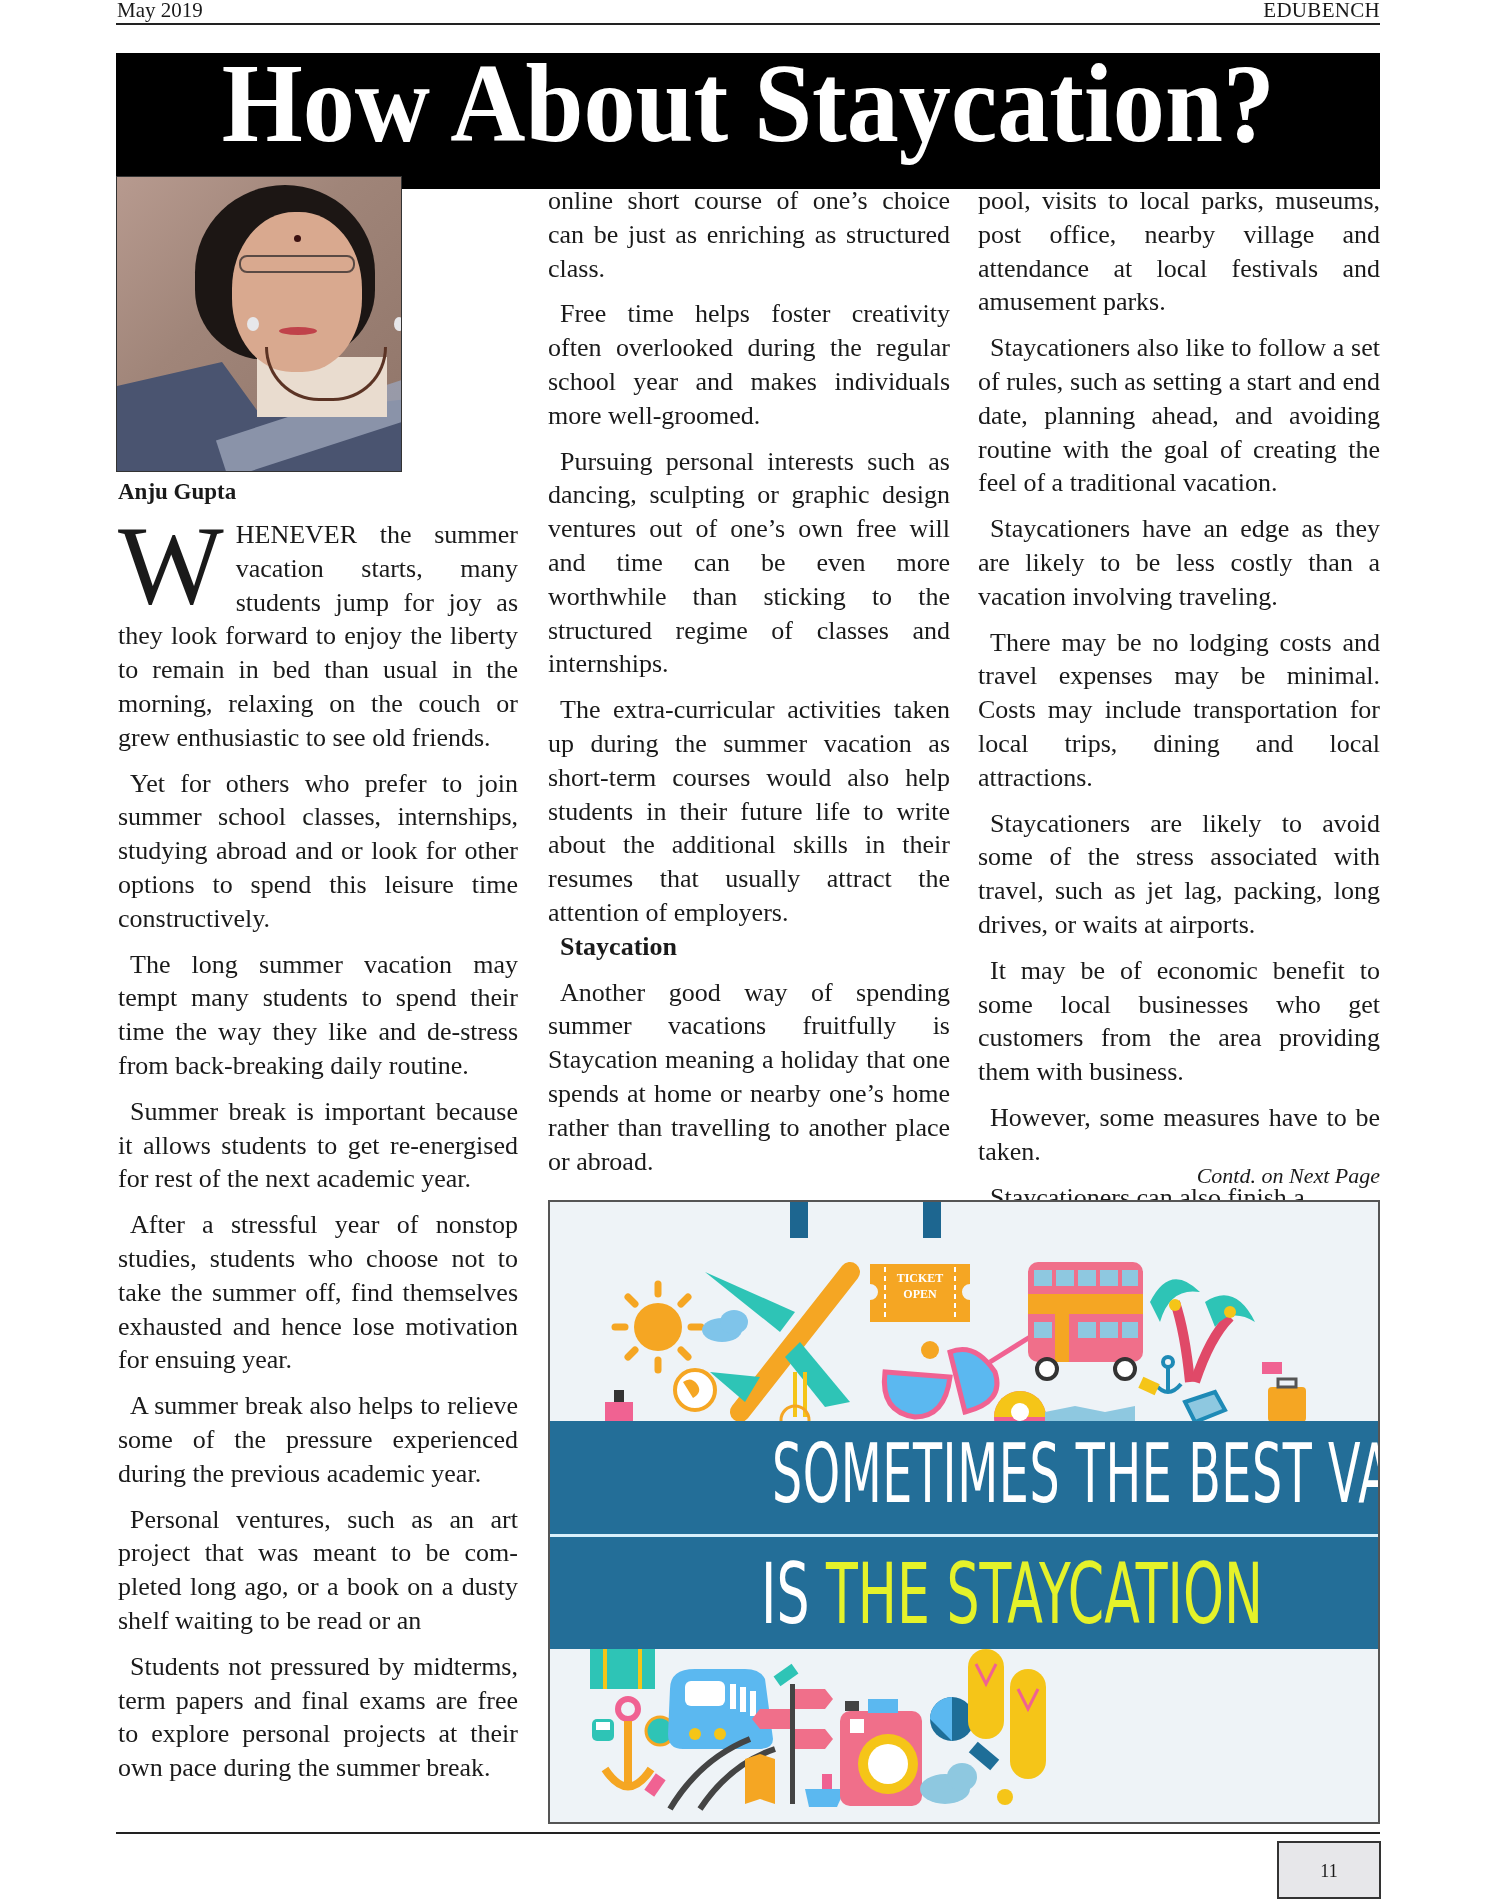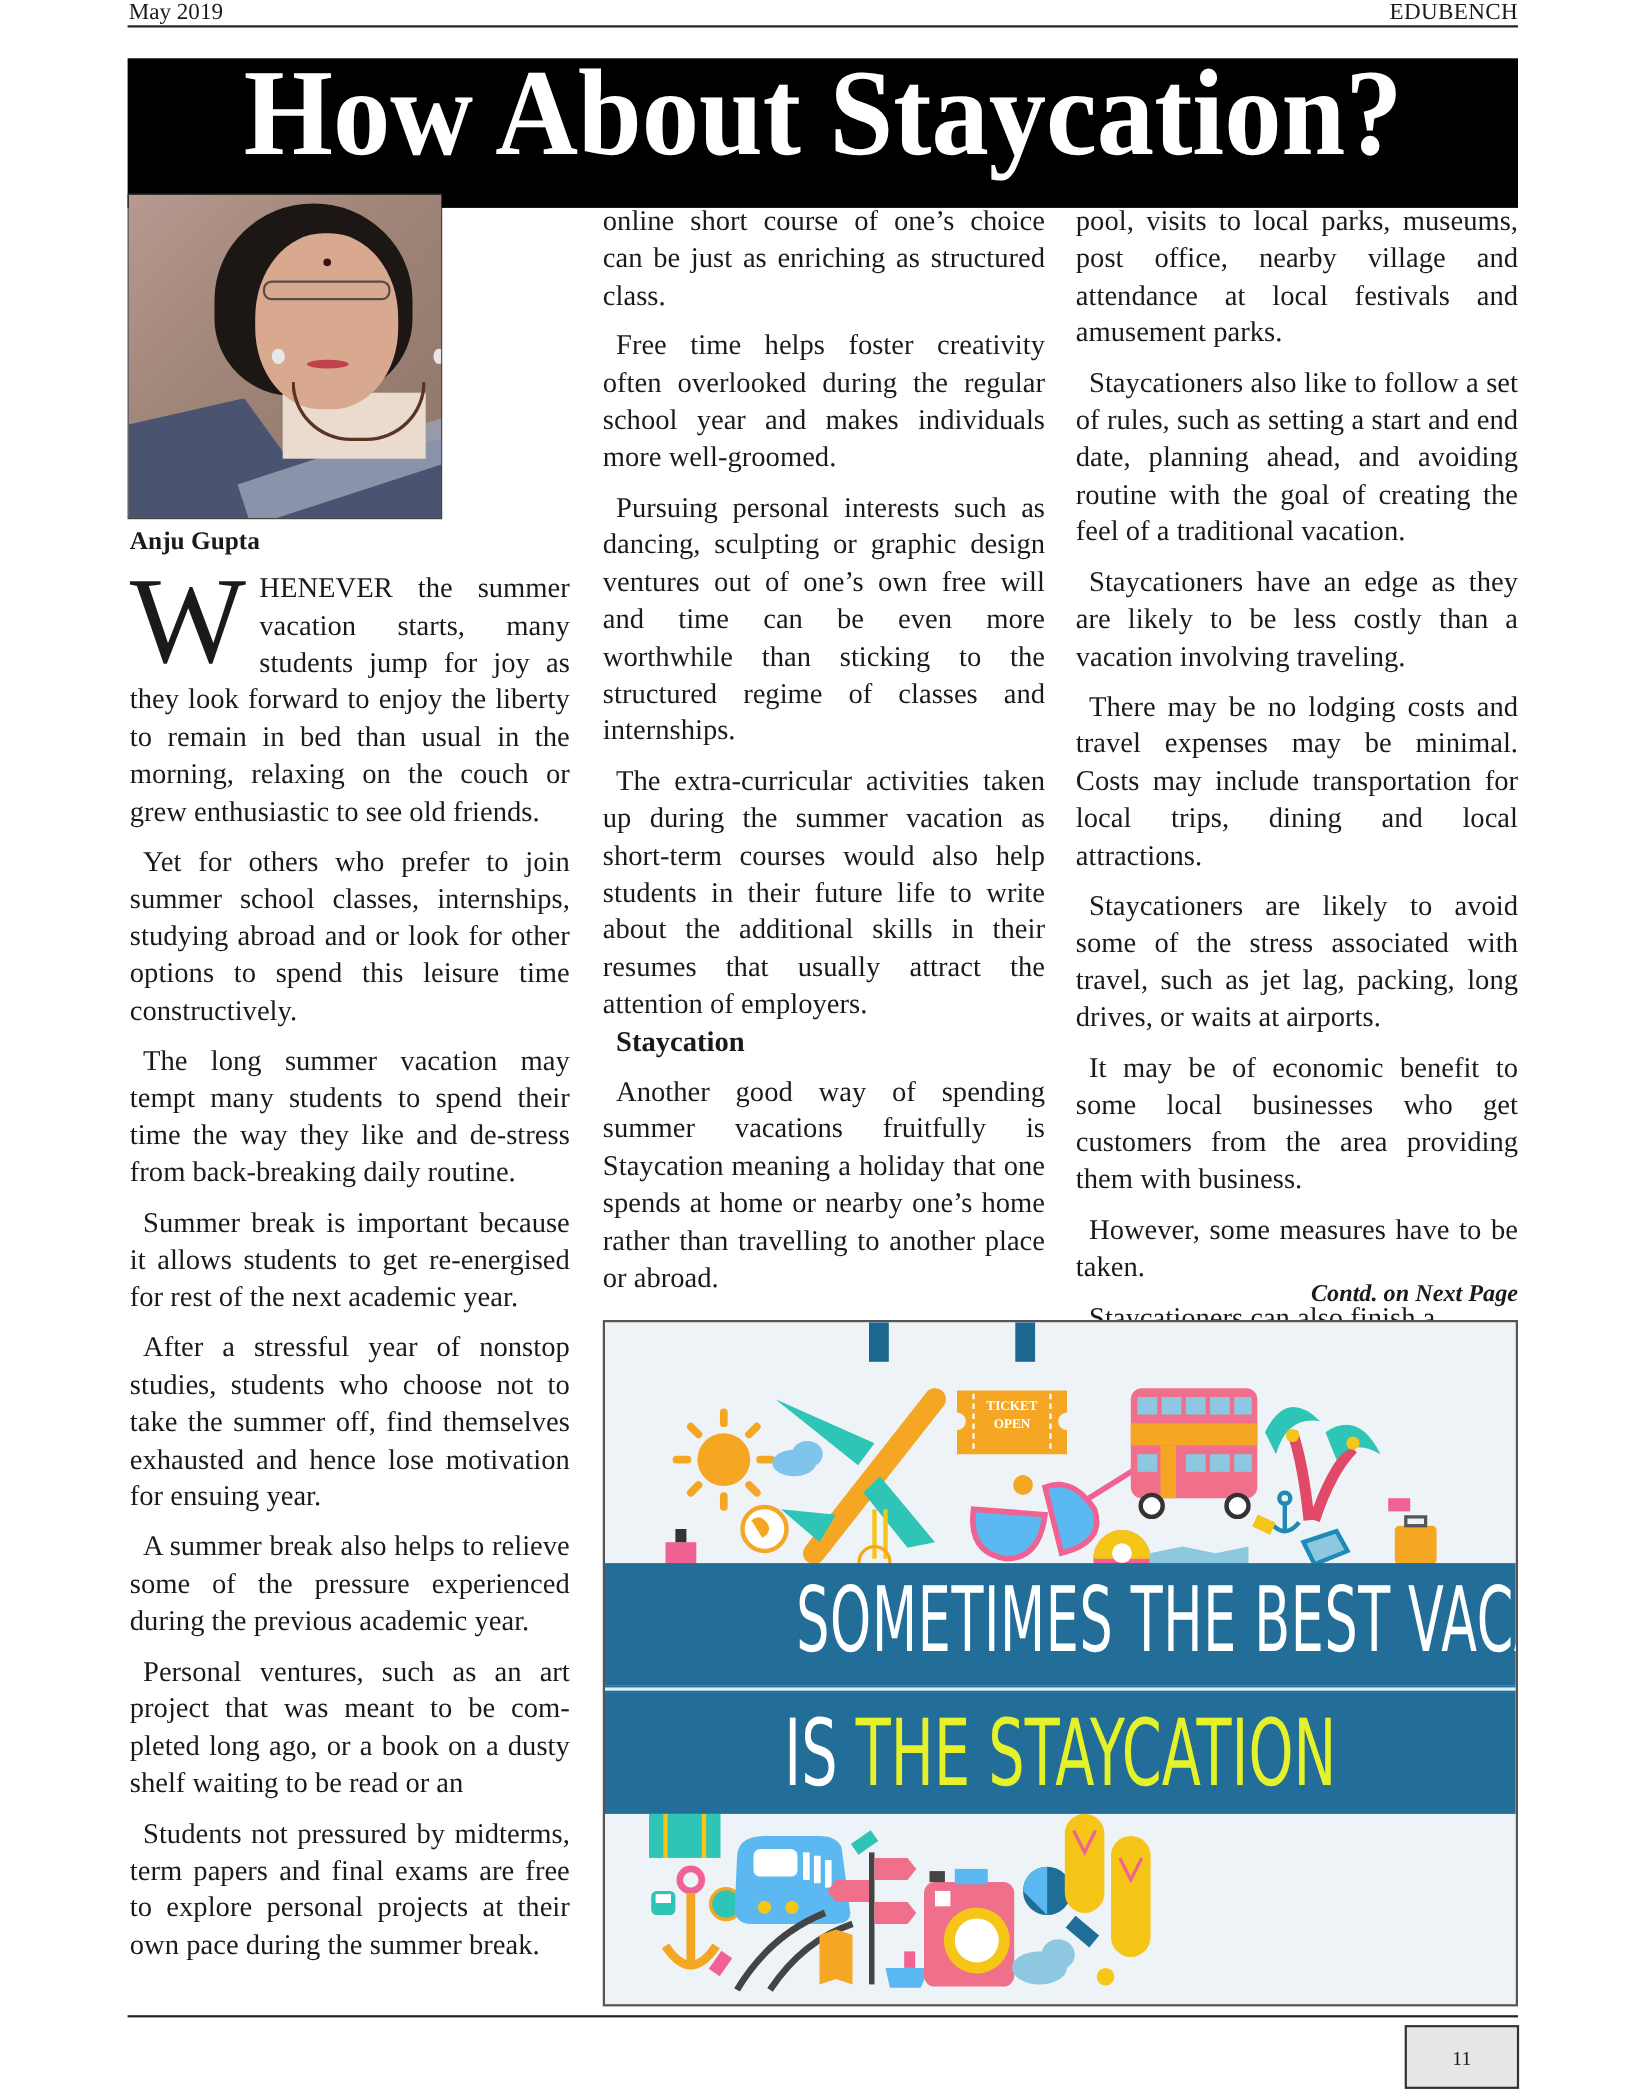--- a/index.html
+++ b/index.html
@@ -32,23 +32,23 @@
     .photo .neck { position: absolute; left: 140px; top: 180px; width: 130px; height: 60px; background: #e9dccf; }
     .photo .necklace { position: absolute; left: 148px; top: 170px; width: 122px; height: 54px; border: 3px solid #5b3324; border-top: none; border-radius: 0 0 60px 60px; }
     .photo .saree { position: absolute; left: 0; top: 185px; width: 300px; height: 120px; background: #4a5470; clip-path: polygon(0 20%, 35% 0, 48% 45%, 100% 30%, 100% 100%, 0 100%); }
     .photo .border { position: absolute; left: 100px; top: 230px; width: 210px; height: 40px; background: #9aa3b8; transform: rotate(-18deg); opacity: 0.8; }
 
     .author { font-weight: bold; font-size: 23px; line-height: 28px; margin-top: 6px; margin-bottom: 2px; }
     .dropcap-wrap { position: relative; }
     .dropcap { float: left; font-size: 112px; line-height: 86px; height: 92px; margin: 4px 12px 0 0; font-family: "Liberation Serif", "DejaVu Serif", serif; }
     .first-para { text-indent: 0 !important; }
 
-    .contd { position: absolute; left: 978px; width: 402px; top: 1163px; text-align: right; font-style: italic; font-weight: bold; font-size: 22px; }
-
-    .infographic { position: absolute; left: 548px; top: 1200px; width: 832px; height: 624px; border: 2px solid #555; background: #eef3f7; overflow: hidden; }
+    .contd { position: absolute; left: 978px; width: 402px; top: 1163px; text-align: right; font-style: italic; font-weight: normal; font-size: 22px; }
+
+    .infographic { position: absolute; left: 548px; top: 1200px; width: 832px; height: 624px; border: 2px solid #555; background: #eef3f7; overflow: hidden; padding-left: 48px; }
     .banner { position: absolute; left: 0; width: 100%; background: #236e98; }
     .banner1 { top: 219px; height: 111px; }
     .banner2 { top: 337px; height: 110px; }
     .banner-divider { position: absolute; left: 0; width: 100%; top: 330px; height: 7px; background: #236e98; }
     .banner-divider::after { content: ""; position: absolute; left: 0; right: 0; top: 2px; height: 3px; background: #d9f0fb; }
     .banner-text { position: absolute; width: 100%; text-align: center; font-family: "DejaVu Sans", "Liberation Sans", sans-serif; font-weight: normal; white-space: nowrap; color: #ffffff; }
     .bt1 { top: 222px; font-size: 82px; line-height: 100px; transform: scaleX(0.58); transform-origin: center; letter-spacing: 1px; }
     .bt2 { top: 340px; font-size: 84px; line-height: 104px; transform: scaleX(0.62); transform-origin: center; }
     .bt2 .hl { color: #e5f22a; }
 

